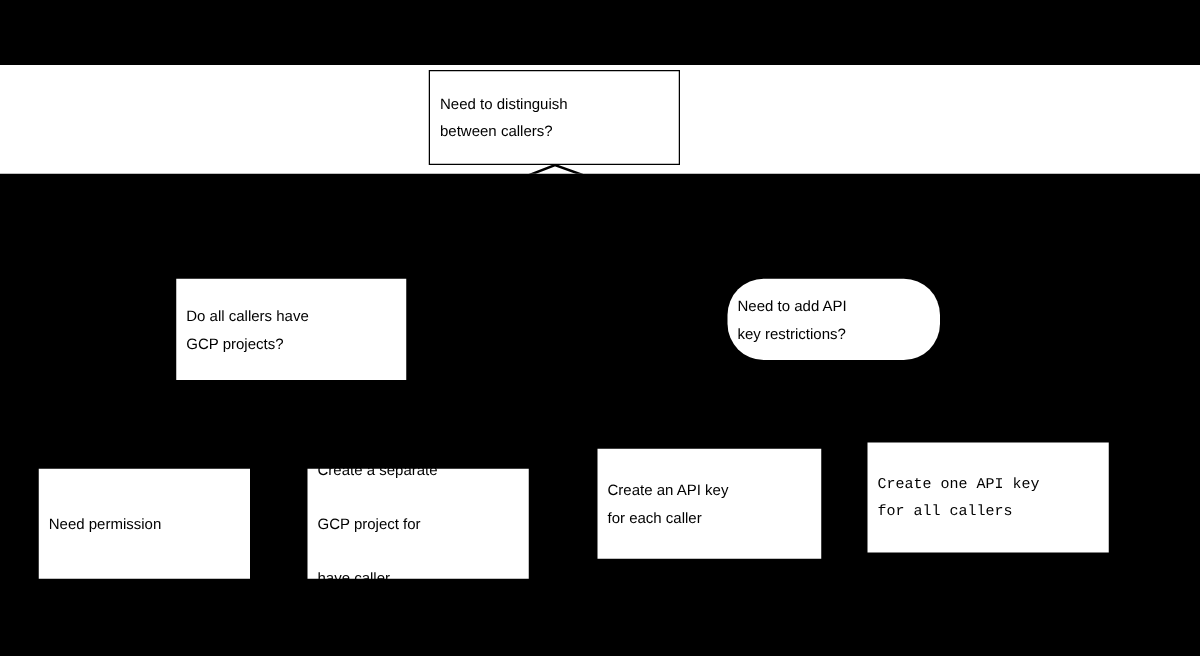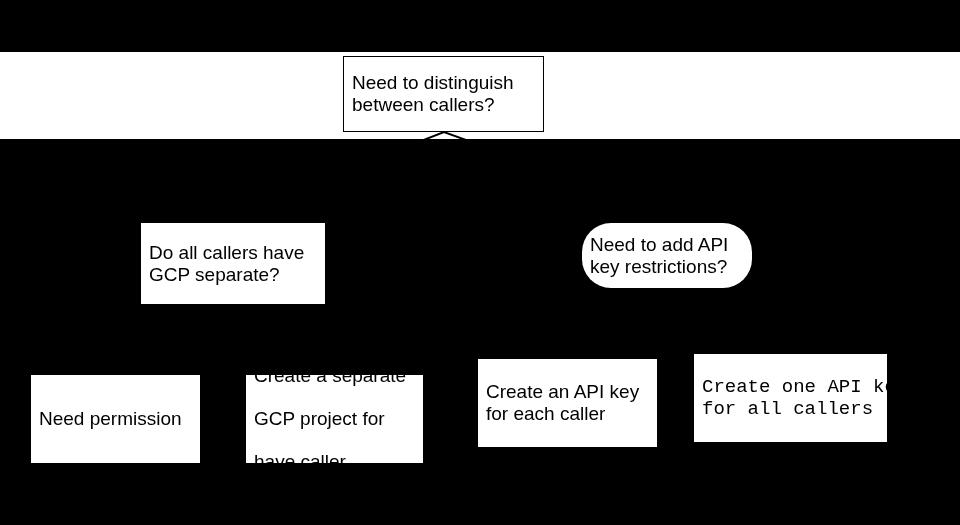--- a/index.html
+++ b/index.html
@@ -34,21 +34,21 @@
   .node {
     position: absolute;
     background: #ffffff;
     color: #000000;
     display: flex;
     flex-direction: column;
     justify-content: center;
     align-items: flex-start;
     box-sizing: border-box;
     padding: 0 8px;
-    font-size: 19px;
+    font-size: 12px;
     line-height: 22px;
   }
   .ln {
     display: block;
     white-space: nowrap;
   }
   .n-root   { left: 343px; top: 56px;  width: 201px; height: 76px; border: 1.5px solid #000000; }
   .n-qleft  { left: 141px; top: 223px; width: 184px; height: 81px; }
   .n-qright { left: 582px; top: 223px; width: 170px; height: 65px; border-radius: 29px; }
   .n-leaf1  { left: 31px;  top: 375px; width: 169px; height: 88px; }
@@ -67,21 +67,21 @@
     <polyline points="421,89 444,80 466,88" fill="none" stroke-width="2" stroke="#000000"></polyline>
   </svg>
 
   <div class="node n-root">
     <span class="ln">Need to distinguish</span>
     <span class="ln">between callers?</span>
   </div>
 
   <div class="node n-qleft">
     <span class="ln">Do all callers have</span>
-    <span class="ln">GCP separate?</span>
+    <span class="ln">GCP projects?</span>
   </div>
 
   <div class="node n-qright">
     <span class="ln">Need to add API</span>
     <span class="ln">key restrictions?</span>
   </div>
 
   <div class="node n-leaf1">
     <span class="ln">Need permission</span>
   </div>

